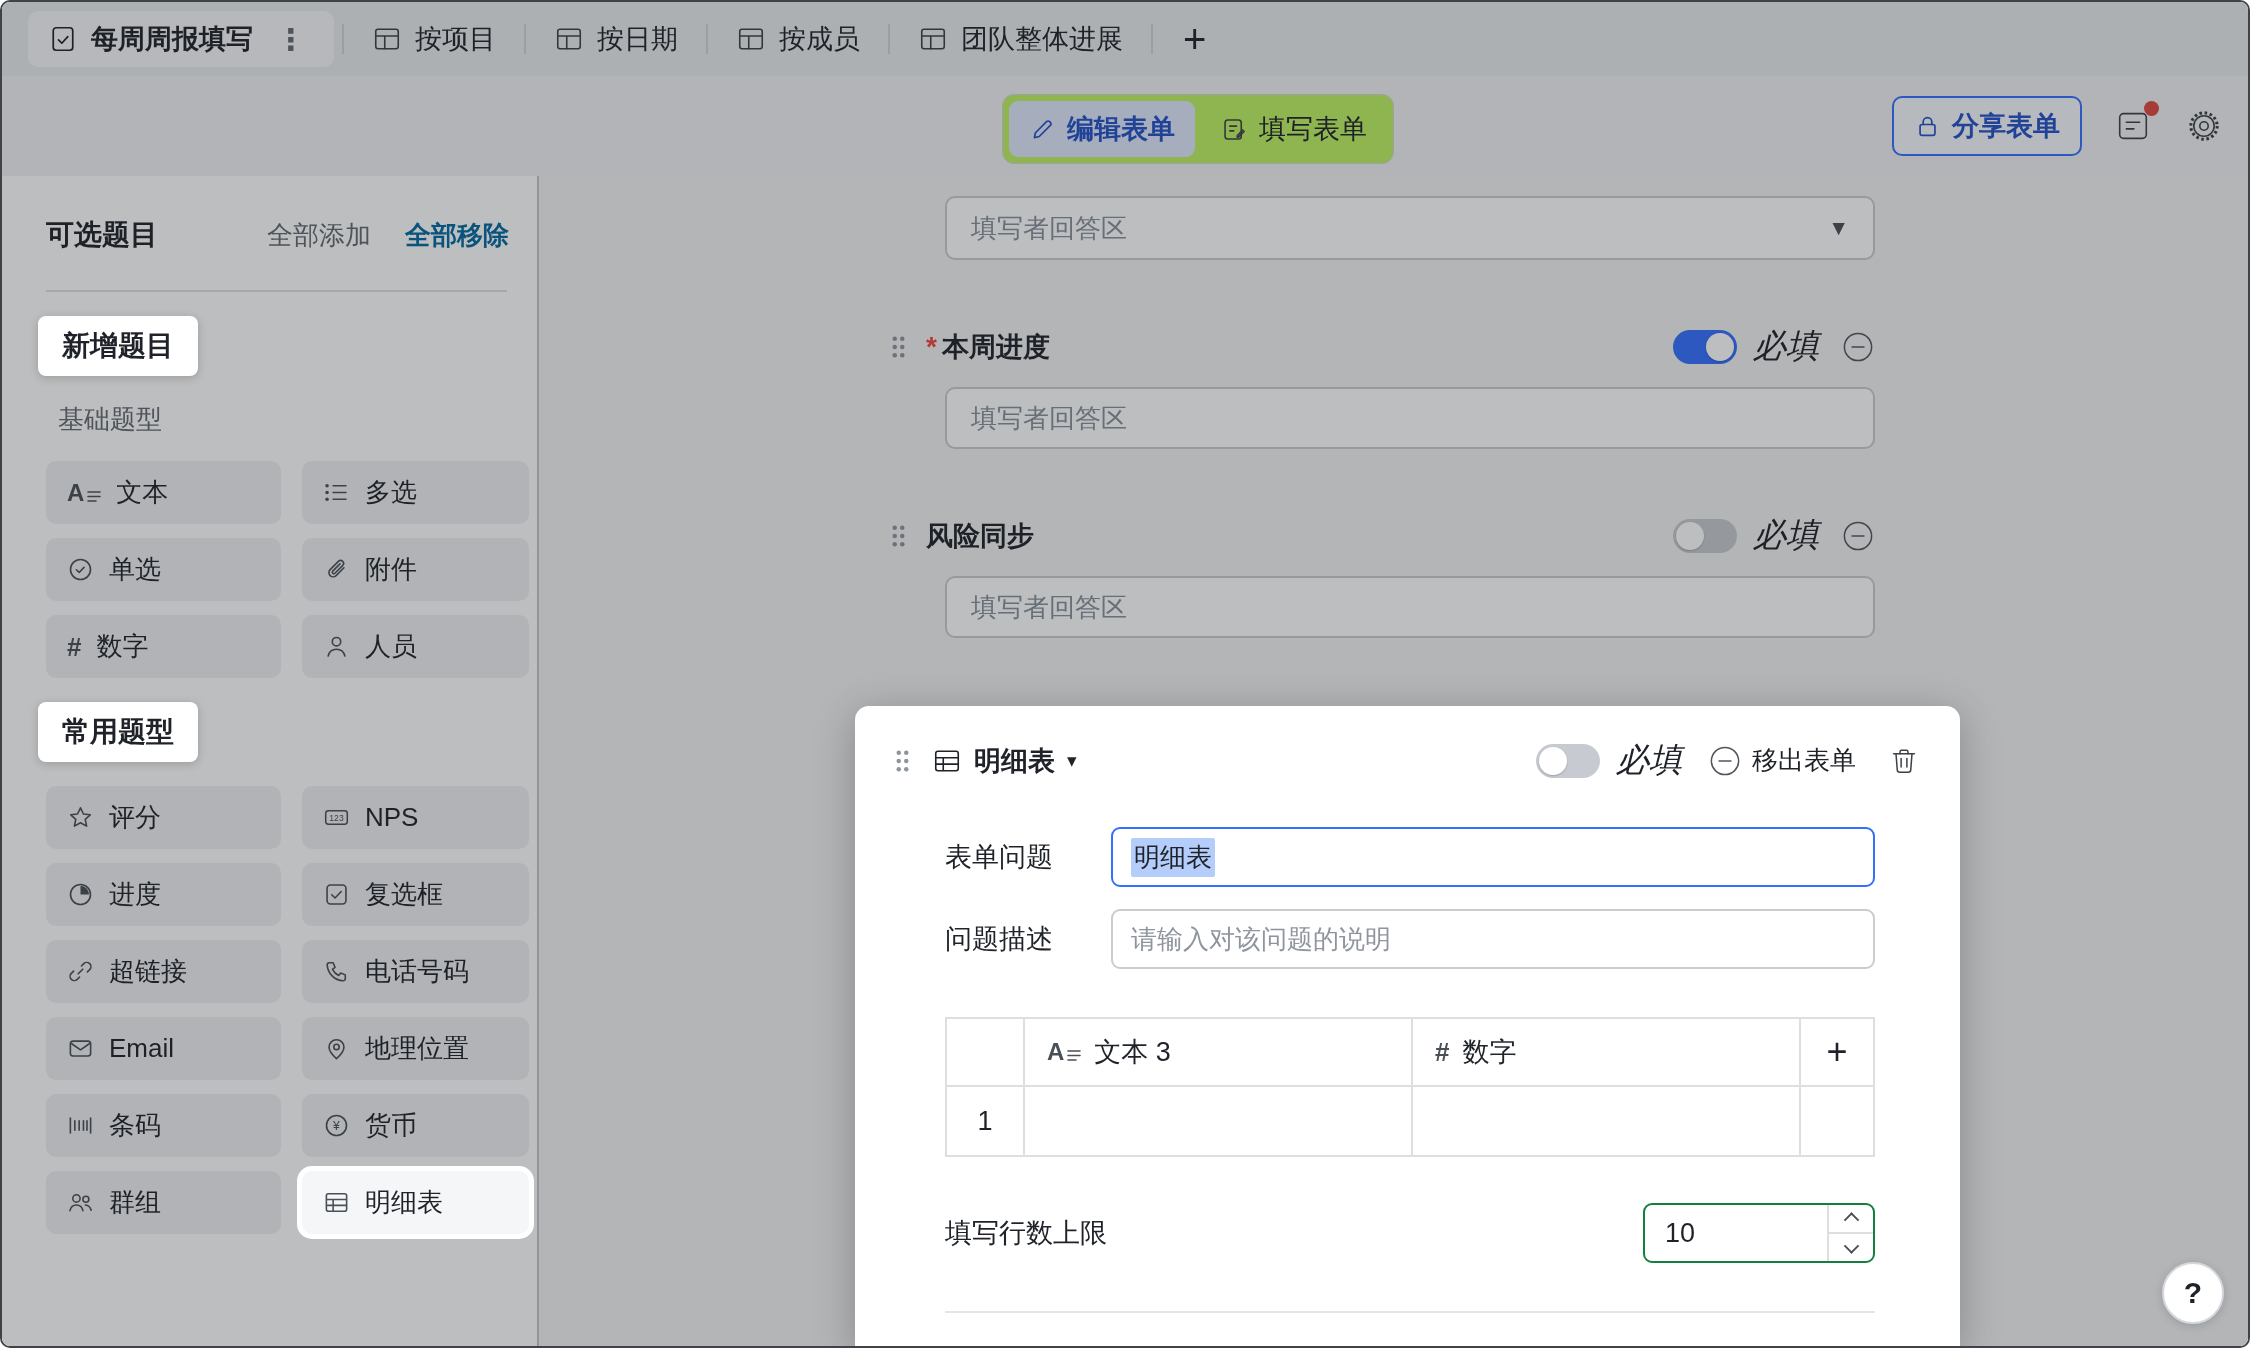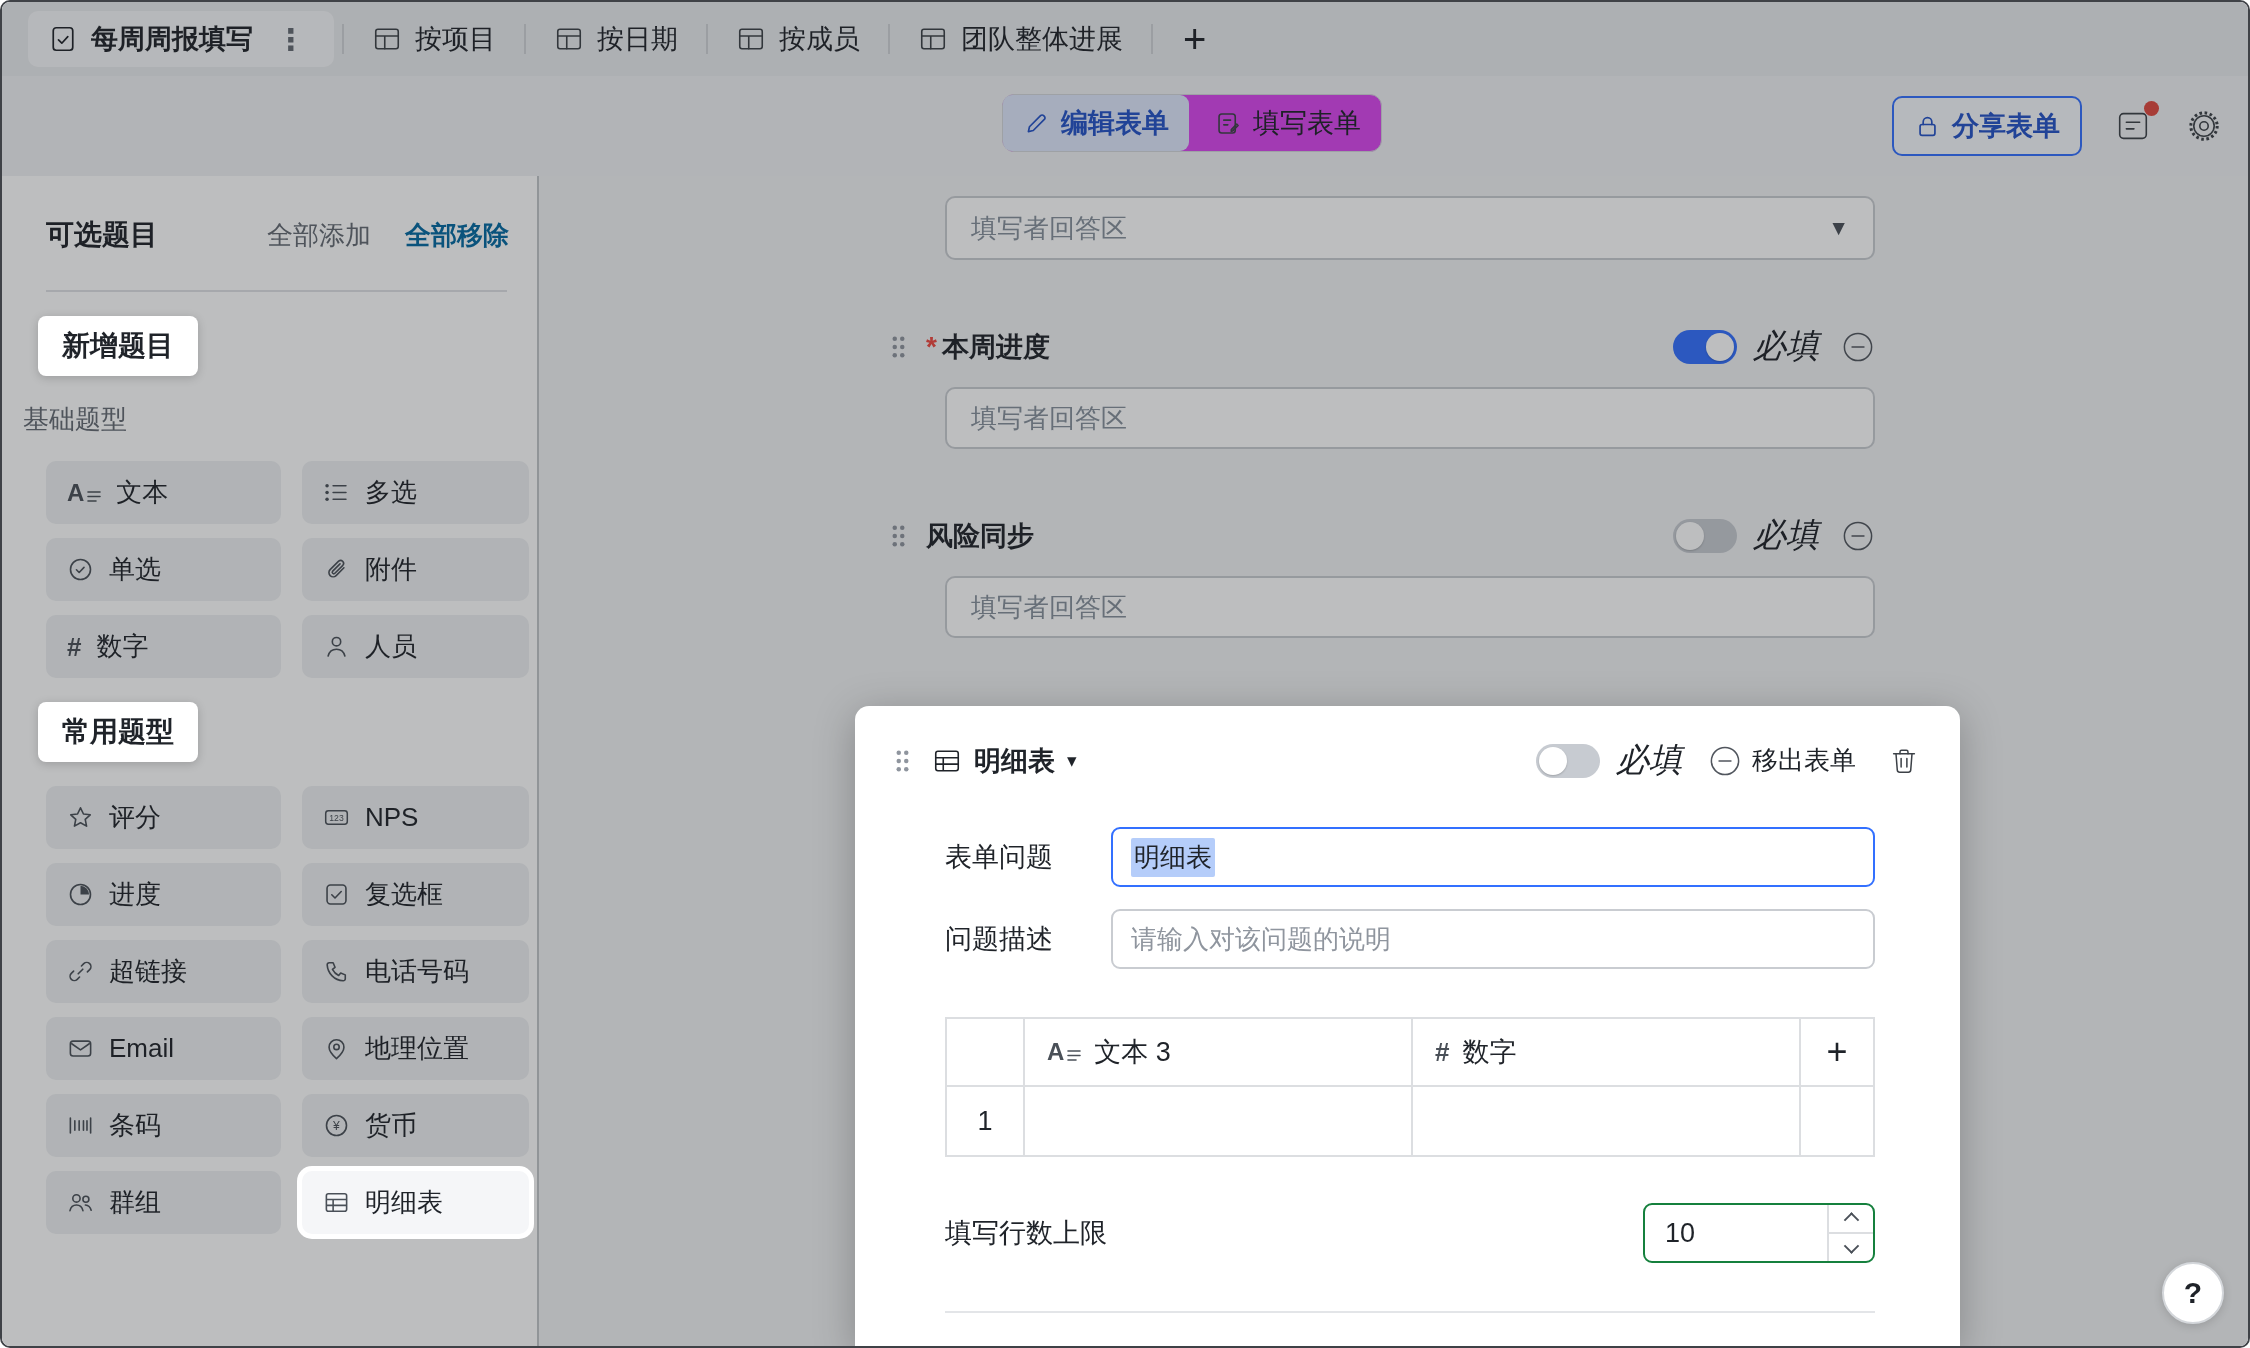--- a/index.html
+++ b/index.html
@@ -14,21 +14,21 @@
   .tab { display:flex; align-items:center; gap:13px; height:56px; padding:0 20px;
          font-size:27px; color:#1f2329; border-radius:10px; cursor:pointer; white-space:nowrap; }
   .tab.active { background:#f6f7f9; font-weight:700; }
   .tab-more { font-size:30px; color:#646a73; padding:0 8px; margin-left:2px; cursor:pointer; }
   .tab-sep { width:2px; height:30px; background:#cfd2d6; margin:0 8px; }
   .add-tab { font-size:40px; color:#1f2329; padding:0 22px; cursor:pointer; line-height:1; }
 
   
   .toolbar { height:100px; background:#f0f1f4; position:relative; }
   .seg { position:absolute; left:1000px; top:18px; display:flex; gap:6px;
-         background:#d946ef; border:1.5px solid #d4d7db; border-radius:12px; }
+         background:#bef264; border:1.5px solid #d4d7db; border-radius:12px; padding:6px; }
   .seg-btn { display:flex; align-items:center; gap:11px; font-size:27px; padding:10px 20px;
              border-radius:9px; background:transparent; color:#1f2329; cursor:pointer; }
   .seg-btn.active { background:#dfe8fd; color:#2452c7; font-weight:700; }
   .toolbar-right { position:absolute; right:24px; top:0; height:100px; display:flex; align-items:center; gap:32px; }
   .share-btn { display:flex; align-items:center; gap:11px; border:2px solid #3370ff; color:#2452c7;
                background:#f6f8fc; border-radius:10px; padding:10px 20px; font-size:27px; font-weight:600; cursor:pointer; }
   .icon-btn { position:relative; display:flex; align-items:center; cursor:pointer; }
   .red-dot { position:absolute; top:-6px; right:-7px; width:15px; height:15px; border-radius:50%; background:#e0483e; }
 
   
@@ -39,21 +39,21 @@
   
   .side-head { display:flex; align-items:baseline; margin:40px 28px 0 44px; }
   .side-title { font-size:28px; font-weight:700; }
   .side-head .sp { flex:1; }
   .lnk-gray { font-size:26px; color:#646a73; margin-right:34px; cursor:pointer; }
   .lnk-blue { font-size:26px; color:#0369a1; font-weight:600; cursor:pointer; }
   .side-divider { margin:36px 30px 0 44px; border-top:2px solid #dfe1e4; }
   .spotlight { display:table; background:#ffffff; border-radius:8px; padding:11px 24px;
                font-size:28px; font-weight:700; position:relative; z-index:50;
                margin:24px 0 0 36px; box-shadow:0 2px 10px rgba(0,0,0,.18); }
-  .section-label { margin:26px 0 0 21px; font-size:26px; color:#646a73; }
+  .section-label { margin:26px 0 0 56px; font-size:26px; color:#646a73; }
   .type-grid { display:grid; grid-template-columns:235px 227px; gap:14px 21px; margin:24px 0 0 44px; }
   .type-btn { height:63px; background:#eef0f2; border-radius:10px; display:flex; align-items:center;
               gap:15px; padding-left:21px; font-size:26px; color:#1f2329; cursor:pointer; }
   .type-btn.raised { position:relative; z-index:50; background:#f5f6f8; box-shadow:0 0 0 5px #ffffff; }
 
   .ic { flex:none; }
   .ic path, .ic rect, .ic circle, .ic polyline { vector-effect:non-scaling-stroke; }
   .icon-text { display:flex; align-items:flex-end; gap:3px; }
   .icon-text .a { font-size:24px; font-weight:600; line-height:1; color:#4a5058; }
   .hash { font-size:26px; font-weight:600; color:#4a5058; line-height:1; }

